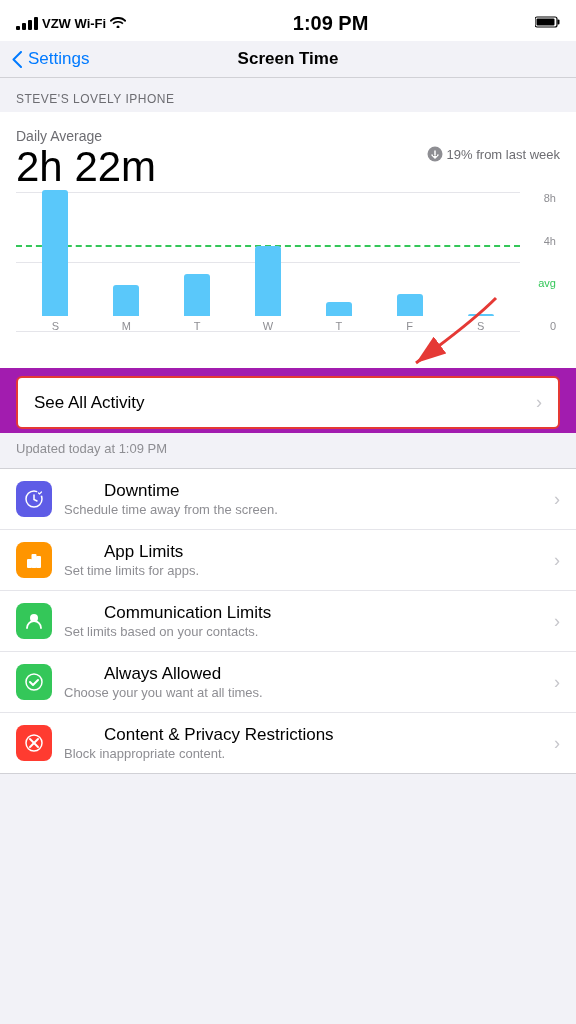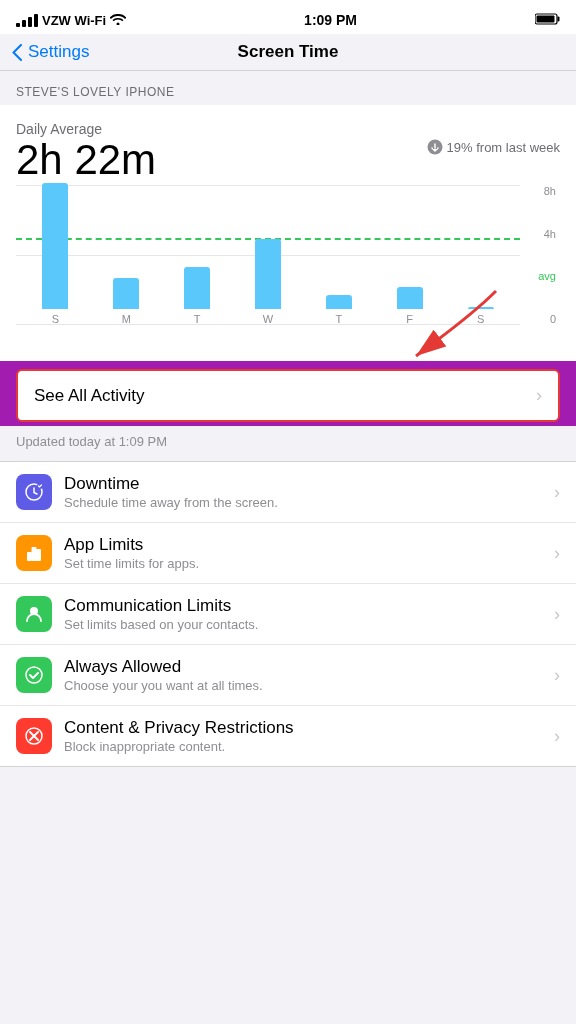--- a/index.html
+++ b/index.html
@@ -16,21 +16,21 @@
     .status-bar {
       display: flex;
       justify-content: space-between;
       align-items: center;
       padding: 12px 16px 6px;
       background: #fff;
       font-size: 13px;
       font-weight: 600;
     }
     .status-left { display: flex; align-items: center; gap: 4px; }
-    .status-center { font-size: 14px; font-weight: 600; }
+    .status-center { font-size: 20px; font-weight: 600; }
     .status-right { display: flex; align-items: center; gap: 4px; }
 
     
     .signal-bars { display: flex; align-items: flex-end; gap: 2px; }
     .signal-bars span {
       display: block;
       width: 4px;
       background: #000;
       border-radius: 1px;
     }
@@ -228,20 +228,21 @@
       margin-right: 12px;
       flex-shrink: 0;
       font-size: 20px;
     }
     .menu-text {
       flex: 1;
     }
     .menu-title {
       font-size: 17px;
       color: #000;
+      margin-left: 40px;
     }
     .menu-subtitle {
       font-size: 13px;
       color: #8e8e93;
       margin-top: 1px;
     }
     .menu-chevron {
       color: #c7c7cc;
       font-size: 18px;
     }

